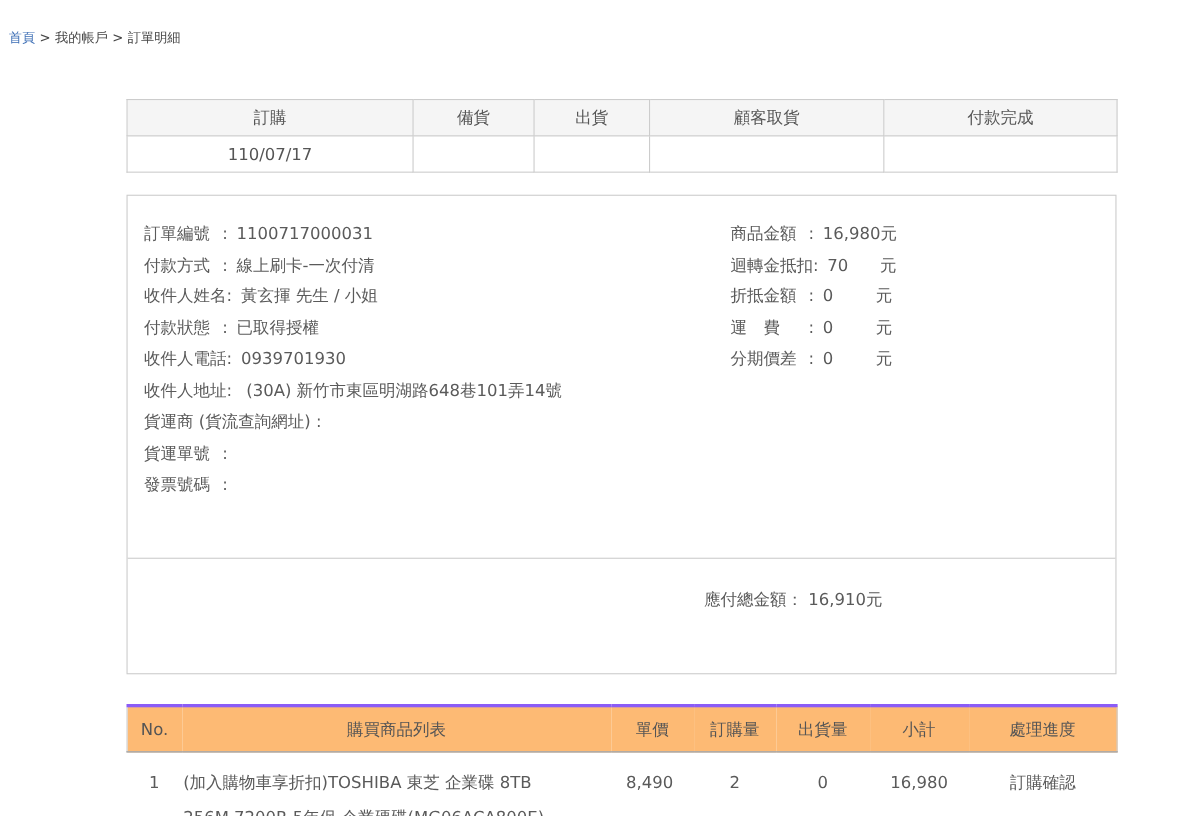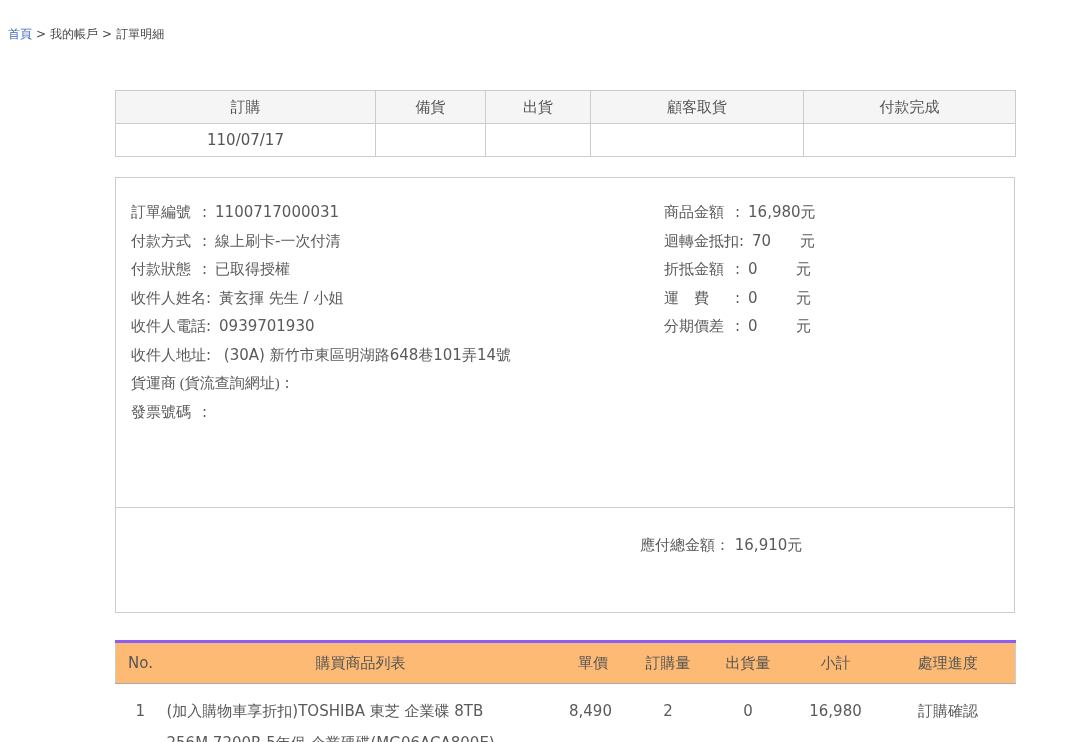--- a/index.html
+++ b/index.html
@@ -24,21 +24,21 @@
     height:33px; text-align:center; color:#555555; padding:0;
   }
   table.status-table td {
     border:1px solid #cccccc; height:33px; text-align:center; color:#555555; padding:0;
   }
 
   
   .info-box { margin-top:20px; width:900px; border:1px solid #cccccc; }
   .info-main { position:relative; height:330px; padding:20px 15px 0 15px; border-bottom:1px solid #cccccc; }
   .info-row { line-height:28.5px; height:28.5px; font-size:15px; white-space:pre; }
-  .info-label { display:inline-block; min-width:71px;font-family:Liberation Serif, serif; }
+  .info-label { display:inline-block; min-width:71px; }
   .info-sep { display:inline-block; }
   .info-value { padding-left:8px; }
   .info-right { position:absolute; left:548px; top:20px; }
   .iright-row { line-height:28.5px; height:28.5px; font-size:15px; white-space:pre; }
   .iright-label { display:inline-block; min-width:71px; }
   .iright-value { display:inline-block; min-width:56px; padding-left:8px; }
   .info-total-section { position:relative; height:104px; }
   .total-line { position:absolute; left:524px; top:28px; font-size:15px; }
 
   
@@ -93,25 +93,26 @@
       </tr>
     </tbody>
   </table>
 
   <div class="info-box">
     <div class="info-main">
 
       <div>
         <div class="info-row"><span class="info-label">訂單編號</span><span class="info-sep">:</span><span class="info-value">1100717000031</span></div>
         <div class="info-row"><span class="info-label">付款方式</span><span class="info-sep">:</span><span class="info-value">線上刷卡-一次付清</span></div>
+        <div class="info-row"><span class="info-label">收件人姓名</span><span class="info-sep">:</span><span class="info-value">黃玄揮 先生 / 小姐</span></div>
         <div class="info-row"><span class="info-label">付款狀態</span><span class="info-sep">:</span><span class="info-value">已取得授權</span></div>
-        <div class="info-row"><span class="info-label">收件人姓名</span><span class="info-sep">:</span><span class="info-value">黃玄揮 先生 / 小姐</span></div>
         <div class="info-row"><span class="info-label">收件人電話</span><span class="info-sep">:</span><span class="info-value">0939701930</span></div>
         <div class="info-row"><span class="info-label">收件人地址</span><span class="info-sep">:</span><span class="info-value"> (30A) 新竹市東區明湖路648巷101弄14號</span></div>
         <div class="info-row"><span class="info-label">貨運商 (貨流查詢網址)</span> <span class="info-sep">:</span><span class="info-value"></span></div>
+        <div class="info-row"><span class="info-label">貨運單號</span><span class="info-sep">:</span><span class="info-value"></span></div>
         <div class="info-row"><span class="info-label">發票號碼</span><span class="info-sep">:</span><span class="info-value"></span></div>
       </div>
 
       <div class="info-right">
         <div class="iright-row"><span class="iright-label">商品金額</span><span>:</span><span class="iright-value">16,980</span><span>元</span></div>
         <div class="iright-row"><span class="iright-label">迴轉金抵扣</span><span>:</span><span class="iright-value">70</span><span>元</span></div>
         <div class="iright-row"><span class="iright-label">折抵金額</span><span>:</span><span class="iright-value">0</span><span>元</span></div>
         <div class="iright-row"><span class="iright-label">運　費</span><span>:</span><span class="iright-value">0</span><span>元</span></div>
         <div class="iright-row"><span class="iright-label">分期價差</span><span>:</span><span class="iright-value">0</span><span>元</span></div>
       </div>

